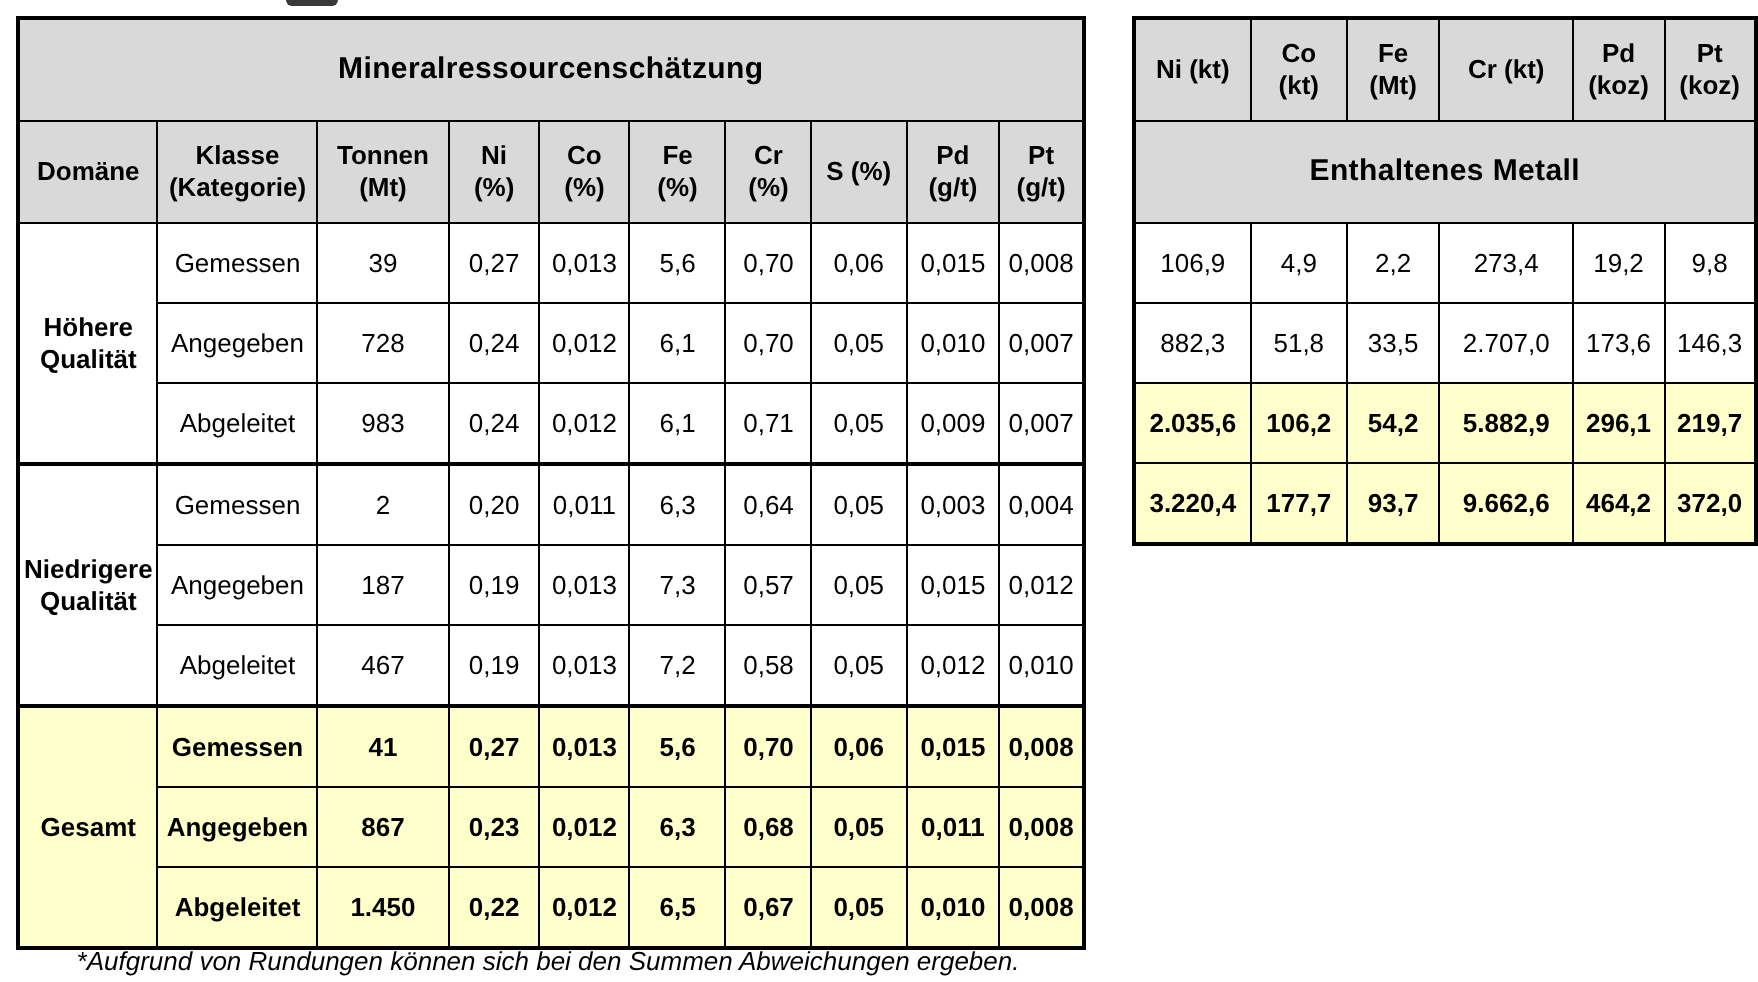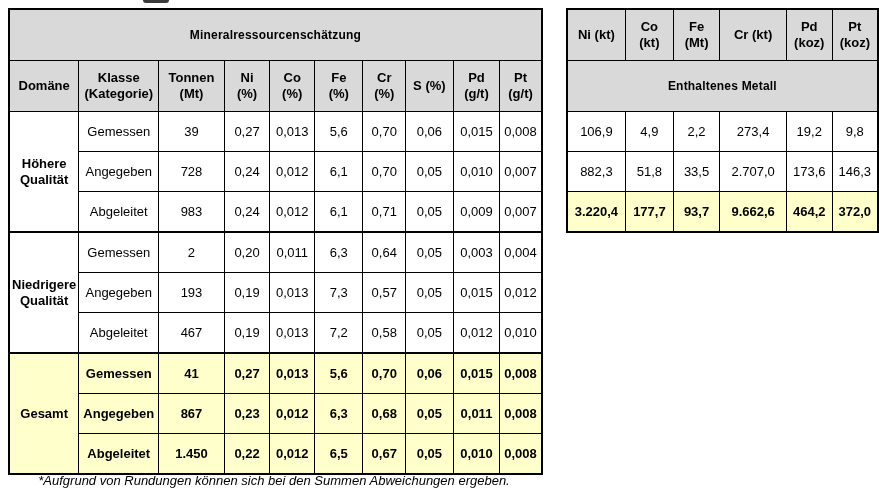--- a/index.html
+++ b/index.html
@@ -8,21 +8,21 @@
     font-family:"Liberation Sans",sans-serif;color:#000;overflow:hidden;
   }
   .artifact{position:absolute;top:0;left:143px;width:26px;height:3px;background:#3a3a3a;border-radius:0 0 3px 3px;}
   .wrap{position:absolute;top:8px;left:8px;display:flex;gap:23px;align-items:flex-start;}
   table{border-collapse:collapse;table-layout:fixed;}
   table.grid{border:2px solid #000;}
   td,th{
     border:1px solid #000;text-align:center;vertical-align:middle;
     padding:0 2px;font-size:13px;line-height:1.22;overflow:hidden;
   }
-  .title-cell{background:#d9d9d9;font-weight:bold;height:50px;font-size:12px;letter-spacing:.2px;}
+  .title-cell{background:#d9d9d9;font-weight:bold;height:50px;font-size:15px;letter-spacing:.2px;}
   th{background:#d9d9d9;font-weight:bold;height:50px;}
   th span{display:block;}
   tbody td{height:39px;background:#ffffff;}
   tr.sec-start td{border-top:2px solid #000;}
   .domain-cell{font-weight:bold;}
   tr.total td{background:#ffffcc;font-weight:bold;}
   .note{
     position:absolute;top:473px;left:8px;width:532px;text-align:center;
     font-style:italic;font-size:13px;
   }
@@ -135,21 +135,21 @@
         <td>0,20</td>
         <td>0,011</td>
         <td>6,3</td>
         <td>0,64</td>
         <td>0,05</td>
         <td>0,003</td>
         <td>0,004</td>
       </tr>
       <tr>
         <td>Angegeben</td>
-        <td>193</td>
+        <td>187</td>
         <td>0,19</td>
         <td>0,013</td>
         <td>7,3</td>
         <td>0,57</td>
         <td>0,05</td>
         <td>0,015</td>
         <td>0,012</td>
       </tr>
       <tr>
         <td>Abgeleitet</td>
@@ -248,20 +248,28 @@
       </tr>
       <tr>
         <td>882,3</td>
         <td>51,8</td>
         <td>33,5</td>
         <td>2.707,0</td>
         <td>173,6</td>
         <td>146,3</td>
       </tr>
       <tr class="total">
+        <td>2.035,6</td>
+        <td>106,2</td>
+        <td>54,2</td>
+        <td>5.882,9</td>
+        <td>296,1</td>
+        <td>219,7</td>
+      </tr>
+      <tr class="total">
         <td>3.220,4</td>
         <td>177,7</td>
         <td>93,7</td>
         <td>9.662,6</td>
         <td>464,2</td>
         <td>372,0</td>
       </tr>
     </tbody>
   </table>
 

